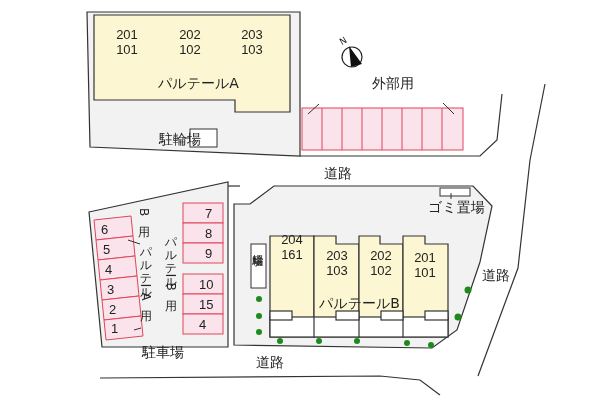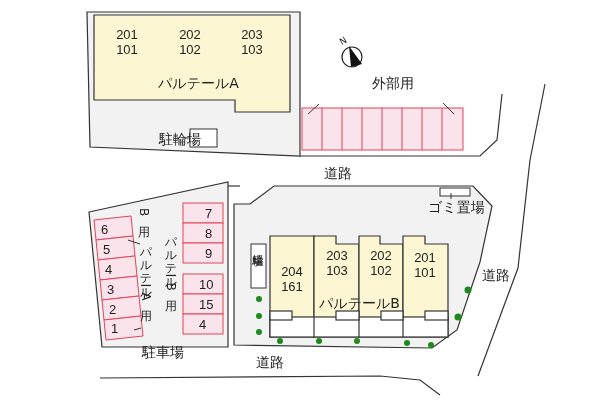--- a/index.html
+++ b/index.html
@@ -107,21 +107,21 @@
 
 <div class="lbl" style="left:340px;top:37px;font-size:9px;transform:rotate(-30deg);">N</div>
 <div class="lbl" style="left:360px;top:76px;margin-left:12px;">外部用</div>
 
 <div class="lbl" style="left:324px;top:166px;">道路</div>
 <div class="lbl" style="left:482px;top:268px;">道路</div>
 <div class="lbl" style="left:256px;top:355px;">道路</div>
 
 <div class="lbl" style="left:428px;top:200px;">ゴミ置場</div>
 <div class="vert" style="left:252px;top:246px;font-size:11px;">駐輪場</div>
-<div class="num" style="left:277px;top:264px;width:30px;"><span>204</span><br><span>161</span></div>
+<div class="num" style="left:277px;top:232px;width:30px;"><span>204</span><br><span>161</span></div>
 <div class="num" style="left:322px;top:248px;width:30px;"><span>203</span><br><span>103</span></div>
 <div class="num" style="left:366px;top:248px;width:30px;"><span>202</span><br><span>102</span></div>
 <div class="num" style="left:410px;top:250px;width:30px;"><span>201</span><br><span>101</span></div>
 <div class="lbl" style="left:319px;top:296px;">パルテールB</div>
 
 <div class="slot" style="left:101px;top:223px;">6</div>
 <div class="slot" style="left:103px;top:243px;">5</div>
 <div class="slot" style="left:105px;top:263px;">4</div>
 <div class="slot" style="left:107px;top:283px;">3</div>
 <div class="slot" style="left:109px;top:303px;">2</div>

